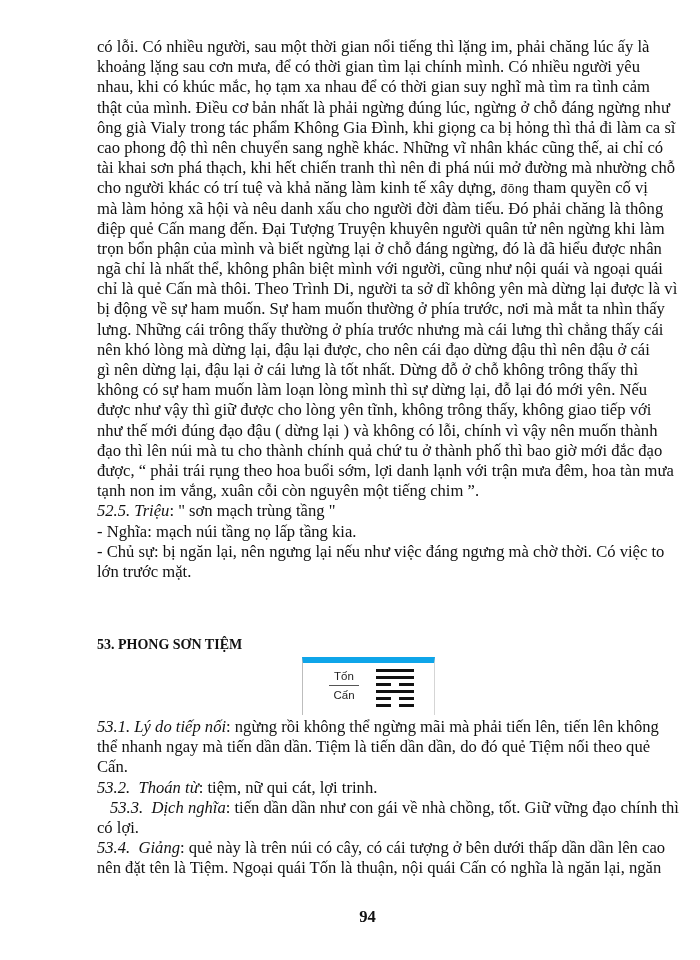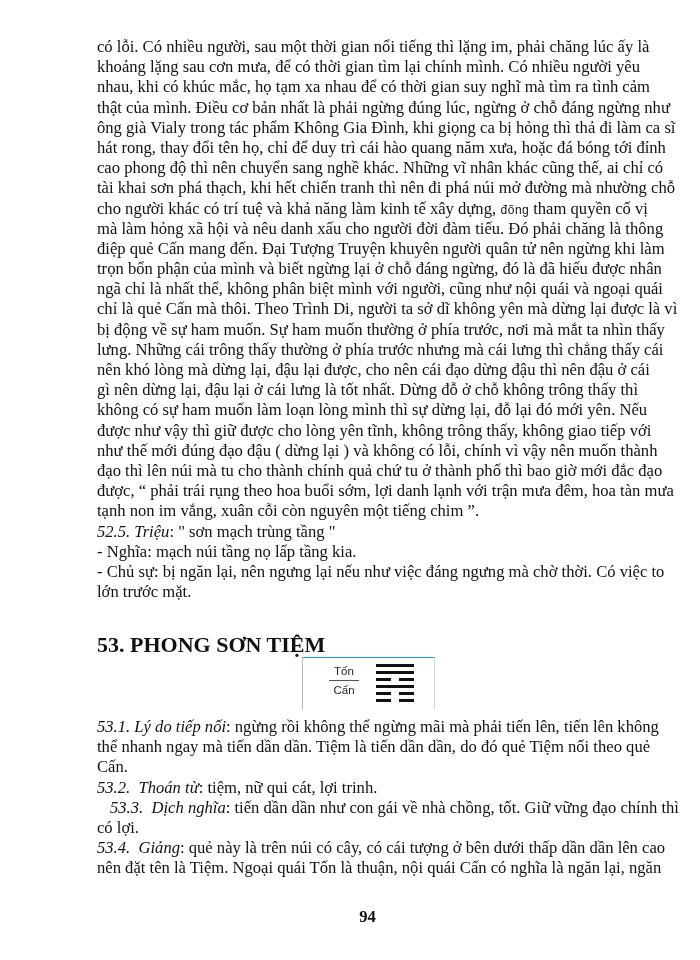--- a/index.html
+++ b/index.html
@@ -4,23 +4,23 @@
 <style>
   html, body { margin: 0; padding: 0; background: #ffffff; }
   body { width: 700px; height: 960px; position: relative; overflow: hidden;
          font-family: "Liberation Serif", "DejaVu Serif", serif; color: #111; }
   .page { position: absolute; left: 0; top: 8px; width: 700px; height: 960px; background: #fff; padding-left: 36px; }
   .col { position: absolute; left: 97px; width: 541px; font-size: 16.6px; line-height: 20.2px; }
   .ln { display: block; white-space: nowrap; text-align: justify; text-align-last: justify; height: 20.2px; overflow: visible; }
   .ln.last { text-align-last: left; }
   .sans { font-family: Liberation Mono, monospace; font-size: 12px; }
   .bi { font-weight: normal; font-style: italic; }
-  .title { position: absolute; left: 97px; top: 627px; font-size: 22px; font-weight: bold; line-height: 20px; white-space: nowrap; }
+  .title { position: absolute; left: 97px; top: 627px; font-size: 14px; font-weight: bold; line-height: 20px; white-space: nowrap; }
   .hexbox { position: absolute; left: 302px; top: 649px; width: 131px; height: 52px;
-            border-top: 1px solid #0ea5e9; border-left: 1px solid #bdbdbd; border-right: 1px solid #d5d5d5; }
+            border-top: 6px solid #0ea5e9; border-left: 1px solid #bdbdbd; border-right: 1px solid #d5d5d5; }
   .trig { position: absolute; left: 27px; top: 6px; width: 28px; font-family: "Liberation Sans", sans-serif; font-size: 11.5px; color: #222; text-align: center; }
   .trig .upper { display: block; line-height: 14px; }
   .trig .sep { display: block; height: 0; border-top: 1px solid #555; margin: 2px -1px 2px -1px; }
   .trig .lower { display: block; line-height: 14px; }
   .hex { position: absolute; left: 73px; top: 6px; width: 38px; }
   .hl { position: relative; height: 3px; margin-bottom: 4px; }
   .hl.yang { background: #111; }
   .hl.yin::before, .hl.yin::after { content: ""; position: absolute; top: 0; height: 3px; width: 15px; background: #111; }
   .hl.yin::before { left: 0; }
   .hl.yin::after { right: 0; }
@@ -30,21 +30,20 @@
 <body>
 
 <div class="page">
 
   <div class="col" style="top:29px;">
     <span class="ln">có lỗi. Có nhiều người, sau một thời gian nổi tiếng thì lặng im, phải chăng lúc ấy là</span>
     <span class="ln">khoảng lặng sau cơn mưa, để có thời gian tìm lại chính mình. Có nhiều người yêu</span>
     <span class="ln">nhau, khi có khúc mắc, họ tạm xa nhau để có thời gian suy nghĩ mà tìm ra tình cảm</span>
     <span class="ln">thật của mình. Điều cơ bản nhất là phải ngừng đúng lúc, ngừng ở chỗ đáng ngừng như</span>
     <span class="ln">ông già Vialy trong tác phẩm Không Gia Đình, khi giọng ca bị hỏng thì thả đi làm ca sĩ</span>
-    <span class="ln">hát rong, thay đổi tên họ, chỉ để duy trì cái hào quang năm xưa, hoặc đá bóng tới đỉnh</span>
     <span class="ln">cao phong độ thì nên chuyển sang nghề khác. Những vĩ nhân khác cũng thế, ai chỉ có</span>
     <span class="ln">tài khai sơn phá thạch, khi hết chiến tranh thì nên đi phá núi mở đường mà nhường chỗ</span>
     <span class="ln"><span>cho người khác có trí tuệ và khả năng làm kinh tế xây dựng, </span><span class="sans">đõng</span><span> tham quyền cố vị</span></span>
     <span class="ln">mà làm hỏng xã hội và nêu danh xấu cho người đời đàm tiếu. Đó phải chăng là thông</span>
     <span class="ln">điệp quẻ Cấn mang đến. Đại Tượng Truyện khuyên người quân tử nên ngừng khi làm</span>
     <span class="ln">trọn bổn phận của mình và biết ngừng lại ở chỗ đáng ngừng, đó là đã hiểu được nhân</span>
     <span class="ln">ngã chỉ là nhất thể, không phân biệt mình với người, cũng như nội quái và ngoại quái</span>
     <span class="ln">chỉ là quẻ Cấn mà thôi. Theo Trình Di, người ta sở dĩ không yên mà dừng lại được là vì</span>
     <span class="ln">bị động về sự ham muốn. Sự ham muốn thường ở phía trước, nơi mà mắt ta nhìn thấy</span>
     <span class="ln">lưng. Những cái  trông thấy thường ở phía trước nhưng mà cái lưng thì chẳng thấy cái</span>

